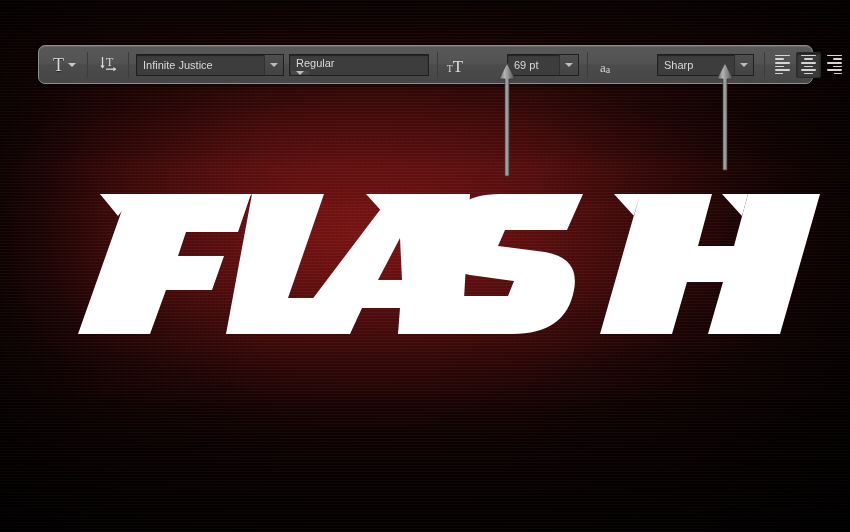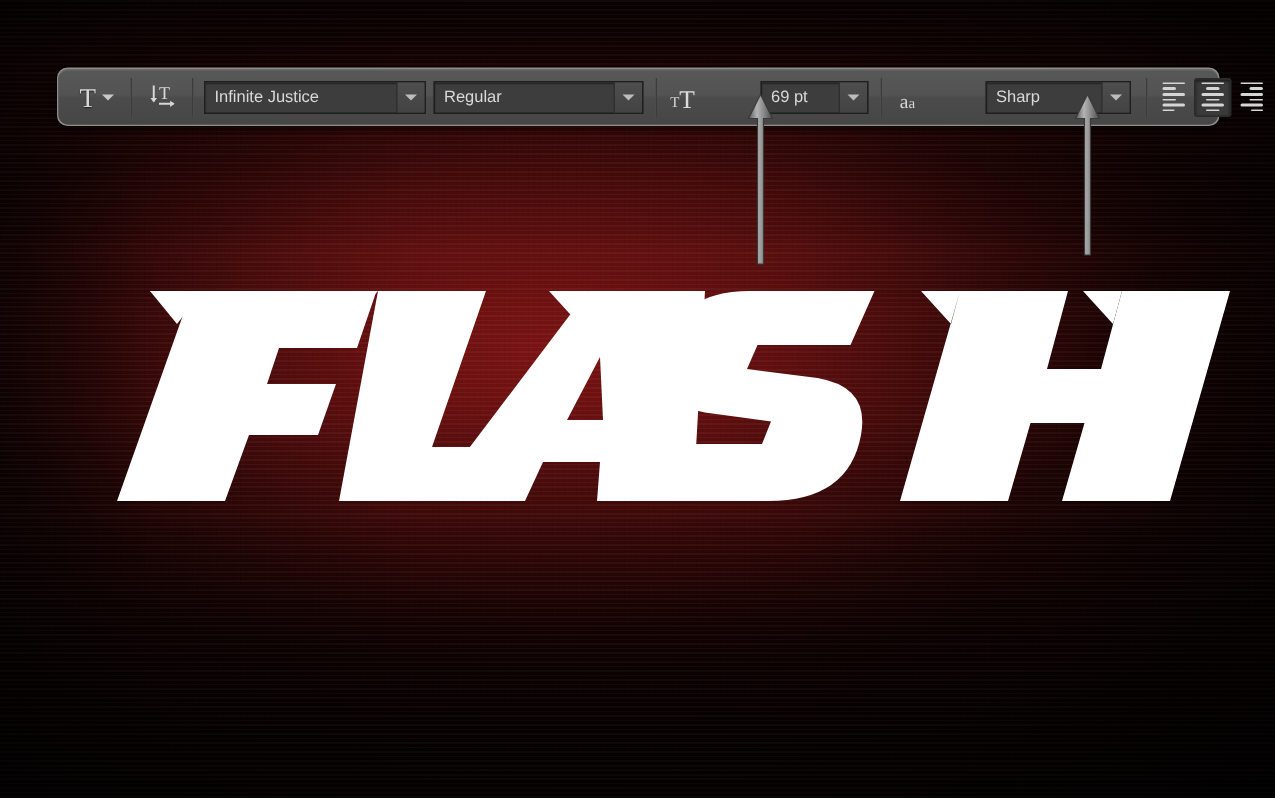--- a/index.html
+++ b/index.html
@@ -147,21 +147,21 @@
     background:linear-gradient(to bottom,#4e4e4e,#434343);
     display:flex; align-items:center; justify-content:center;
   }
   .dd-chev {
     width:0; height:0;
     border-left:4px solid transparent;
     border-right:4px solid transparent;
     border-top:4px solid #bdbdbd;
   }
   #font-family-field { width:148px; margin-left:2px; }
-  #font-style-field  { width:140px; margin-left:5px; }
+  #font-style-field  { width:140px; margin-left:5px;flex-direction:column; }
   #font-size-field   { width:72px; }
   #antialias-field   { width:97px; }
 
   
   .size-icon {
     width:24px; height:26px; flex:0 0 auto;
     display:flex; align-items:flex-end; justify-content:center;
     gap:0px; padding-bottom:4px;
   }
   .size-icon .t-sm {

